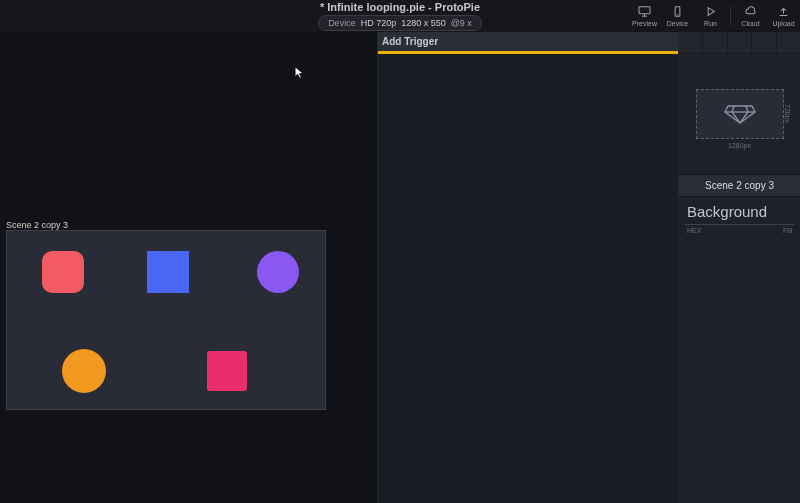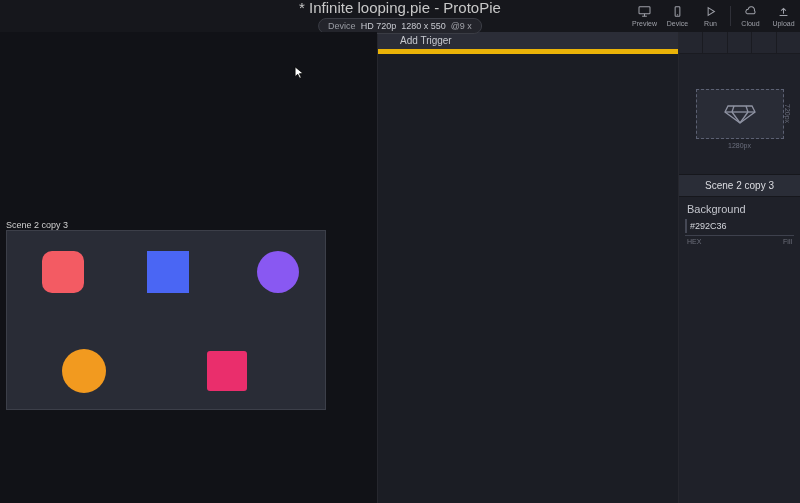--- a/index.html
+++ b/index.html
@@ -1,20 +1,20 @@
 <!DOCTYPE html>
 <html><head>
 <meta charset="utf-8">
 <style>
 * { margin: 0; padding: 0; box-sizing: border-box; font-family: -apple-system, BlinkMacSystemFont, "Segoe UI", sans-serif; }
 html, body { width: 800px; height: 503px; overflow: hidden; background: #16171c; color: #e0e0e0; }
 
 .topbar { height: 32px; display: flex; align-items: center; position: relative; background: #16171c; }
 .title-group { position: absolute; left: 50%; transform: translateX(-50%); display: flex; flex-direction: column; align-items: center; gap: 2px; pointer-events: none; }
-.doc-title { font-size: 15px; color: #c8c8c8; }
+.doc-title { font-size: 11px; color: #c8c8c8; font-weight: bold; }
 .device-pill { pointer-events: auto; display: flex; align-items: center; gap: 5px; background: #23242b; border: 1px solid #3a3c44; border-radius: 11px; padding: 2px 9px; font-size: 9px; color: #b8bac0; cursor: pointer; }
 .device-pill .lbl { color: #9a9ca4; }
 .device-pill .sz { color: #c8cad0; }
 .device-pill .sc { color: #a0a2a9; }
 
 .topright { margin-left: auto; display: flex; align-items: center; height: 100%; }
 .tbtn { display: flex; flex-direction: column; align-items: center; justify-content: center; width: 33px; height: 100%; color: #9ea0a8; font-size: 7px; cursor: pointer; gap: 2px; }
 .tbtn svg { width: 13px; height: 11px; }
 .vsep { width: 1px; height: 20px; background: #2f3038; margin: 0 3px; }
 
@@ -26,36 +26,36 @@
 .shape { position: absolute; }
 .rred { left: 35px; top: 20px; width: 42px; height: 42px; background: #f35b63; border-radius: 10px; }
 .sblue { left: 140px; top: 20px; width: 42px; height: 42px; background: #4a66f4; }
 .cpurp { left: 250px; top: 20px; width: 42px; height: 42px; background: #8958f2; border-radius: 50%; }
 .corng { left: 55px; top: 118px; width: 44px; height: 44px; background: #f29a1f; border-radius: 50%; }
 .spink { left: 200px; top: 120px; width: 40px; height: 40px; background: #ea2e6c; border-radius: 3px; }
 .cursor { position: absolute; left: 294px; top: 34px; pointer-events: none; }
 .cursor svg { width: 11px; height: 14px; }
 
 .mid-col { flex: 1; background: #1b1d24; border-left: 1px solid #26272e; display: flex; flex-direction: column; }
-.add-trigger { height: 22px; background: #2b2d37; border-bottom: 5px solid #eab308; display: flex; align-items: center; padding-left: 22px; font-size: 10px; color: #c7c9cf; cursor: pointer; }
+.add-trigger { height: 22px; background: #2b2d37; border-bottom: 3px solid #eab308; display: flex; align-items: center; padding-left: 4px; font-size: 10px; color: #c7c9cf; cursor: pointer; font-weight: bold; }
 .mid-body { flex: 1; }
 
 .right-col { width: 122px; background: #1f2129; border-left: 1px solid #26272e; display: flex; flex-direction: column; }
 .button-row { height: 22px; background: #24262f; border-bottom: 1px solid #1a1b21; display: flex; }
 .button-row .cell { flex: 1; border-right: 1px solid #1a1b21; }
 .button-row .cell:last-child { border-right: none; }
 
 .preview { height: 120px; display: flex; align-items: center; justify-content: center; position: relative; }
 .artboard { width: 88px; height: 50px; border: 1px dashed #5c6173; position: relative; background: #292c36; }
 .artboard svg { position: absolute; left: 50%; top: 50%; transform: translate(-50%, -50%); }
 .dim-bottom { position: absolute; bottom: -11px; left: 0; right: 0; text-align: center; font-size: 7px; color: #6a6e7d; }
 .dim-right { position: absolute; right: -8px; top: 0; bottom: 0; writing-mode: vertical-rl; font-size: 7px; color: #6a6e7d; display: flex; align-items: center; justify-content: center; }
 
 .scene-head { background: #2a2d37; text-align: center; font-size: 10px; color: #dcdde2; padding: 5px 0; border-top: 1px solid #16171c; border-bottom: 1px solid #16171c; }
-.section-label { font-size: 11px; color: #c3c5cc; padding: 6px 8px 4px; }
+.section-label { font-size: 15px; color: #c3c5cc; padding: 6px 8px 4px; }
 .color-row { display: flex; align-items: center; padding: 0 6px 2px; gap: 3px; }
 .swatch { width: 14px; height: 14px; background: #292c36; border: 1px solid #454855; cursor: pointer; }
 .hex-field { flex: 1; background: transparent; border: none; color: #d4d6dc; font-size: 9px; outline: none; }
 .underline { height: 1px; background: #3e414d; margin: 0 6px; }
 .sub-labels { display: flex; justify-content: space-between; padding: 2px 8px 0; font-size: 7px; color: #6c6f7b; }
 </style>
 </head>
 <body>
 
 <div class="topbar">
@@ -147,24 +147,19 @@
             <line x1="9" y1="9" x2="17" y2="20"></line>
           <line x1="23" y1="3" x2="25" y2="9"></line>
             <line x1="25" y1="9" x2="17" y2="20"></line>
         </svg>
         <div class="dim-bottom">1280px</div>
         <div class="dim-right">720px</div>
       </div>
     </div>
     <div class="scene-head">Scene 2 copy 3</div>
     <div class="section-label">Background</div>
-    <div class="color-row">
-      <div class="swatch"></div>
-      <input class="hex-field" value="#292C36" style="">
-
-    </div>
     <div class="underline"></div>
     <div class="sub-labels">
       <span>HEX</span>
       <span>Fill</span>
     </div>
   </div>
 </div>
 
 </body></html>

